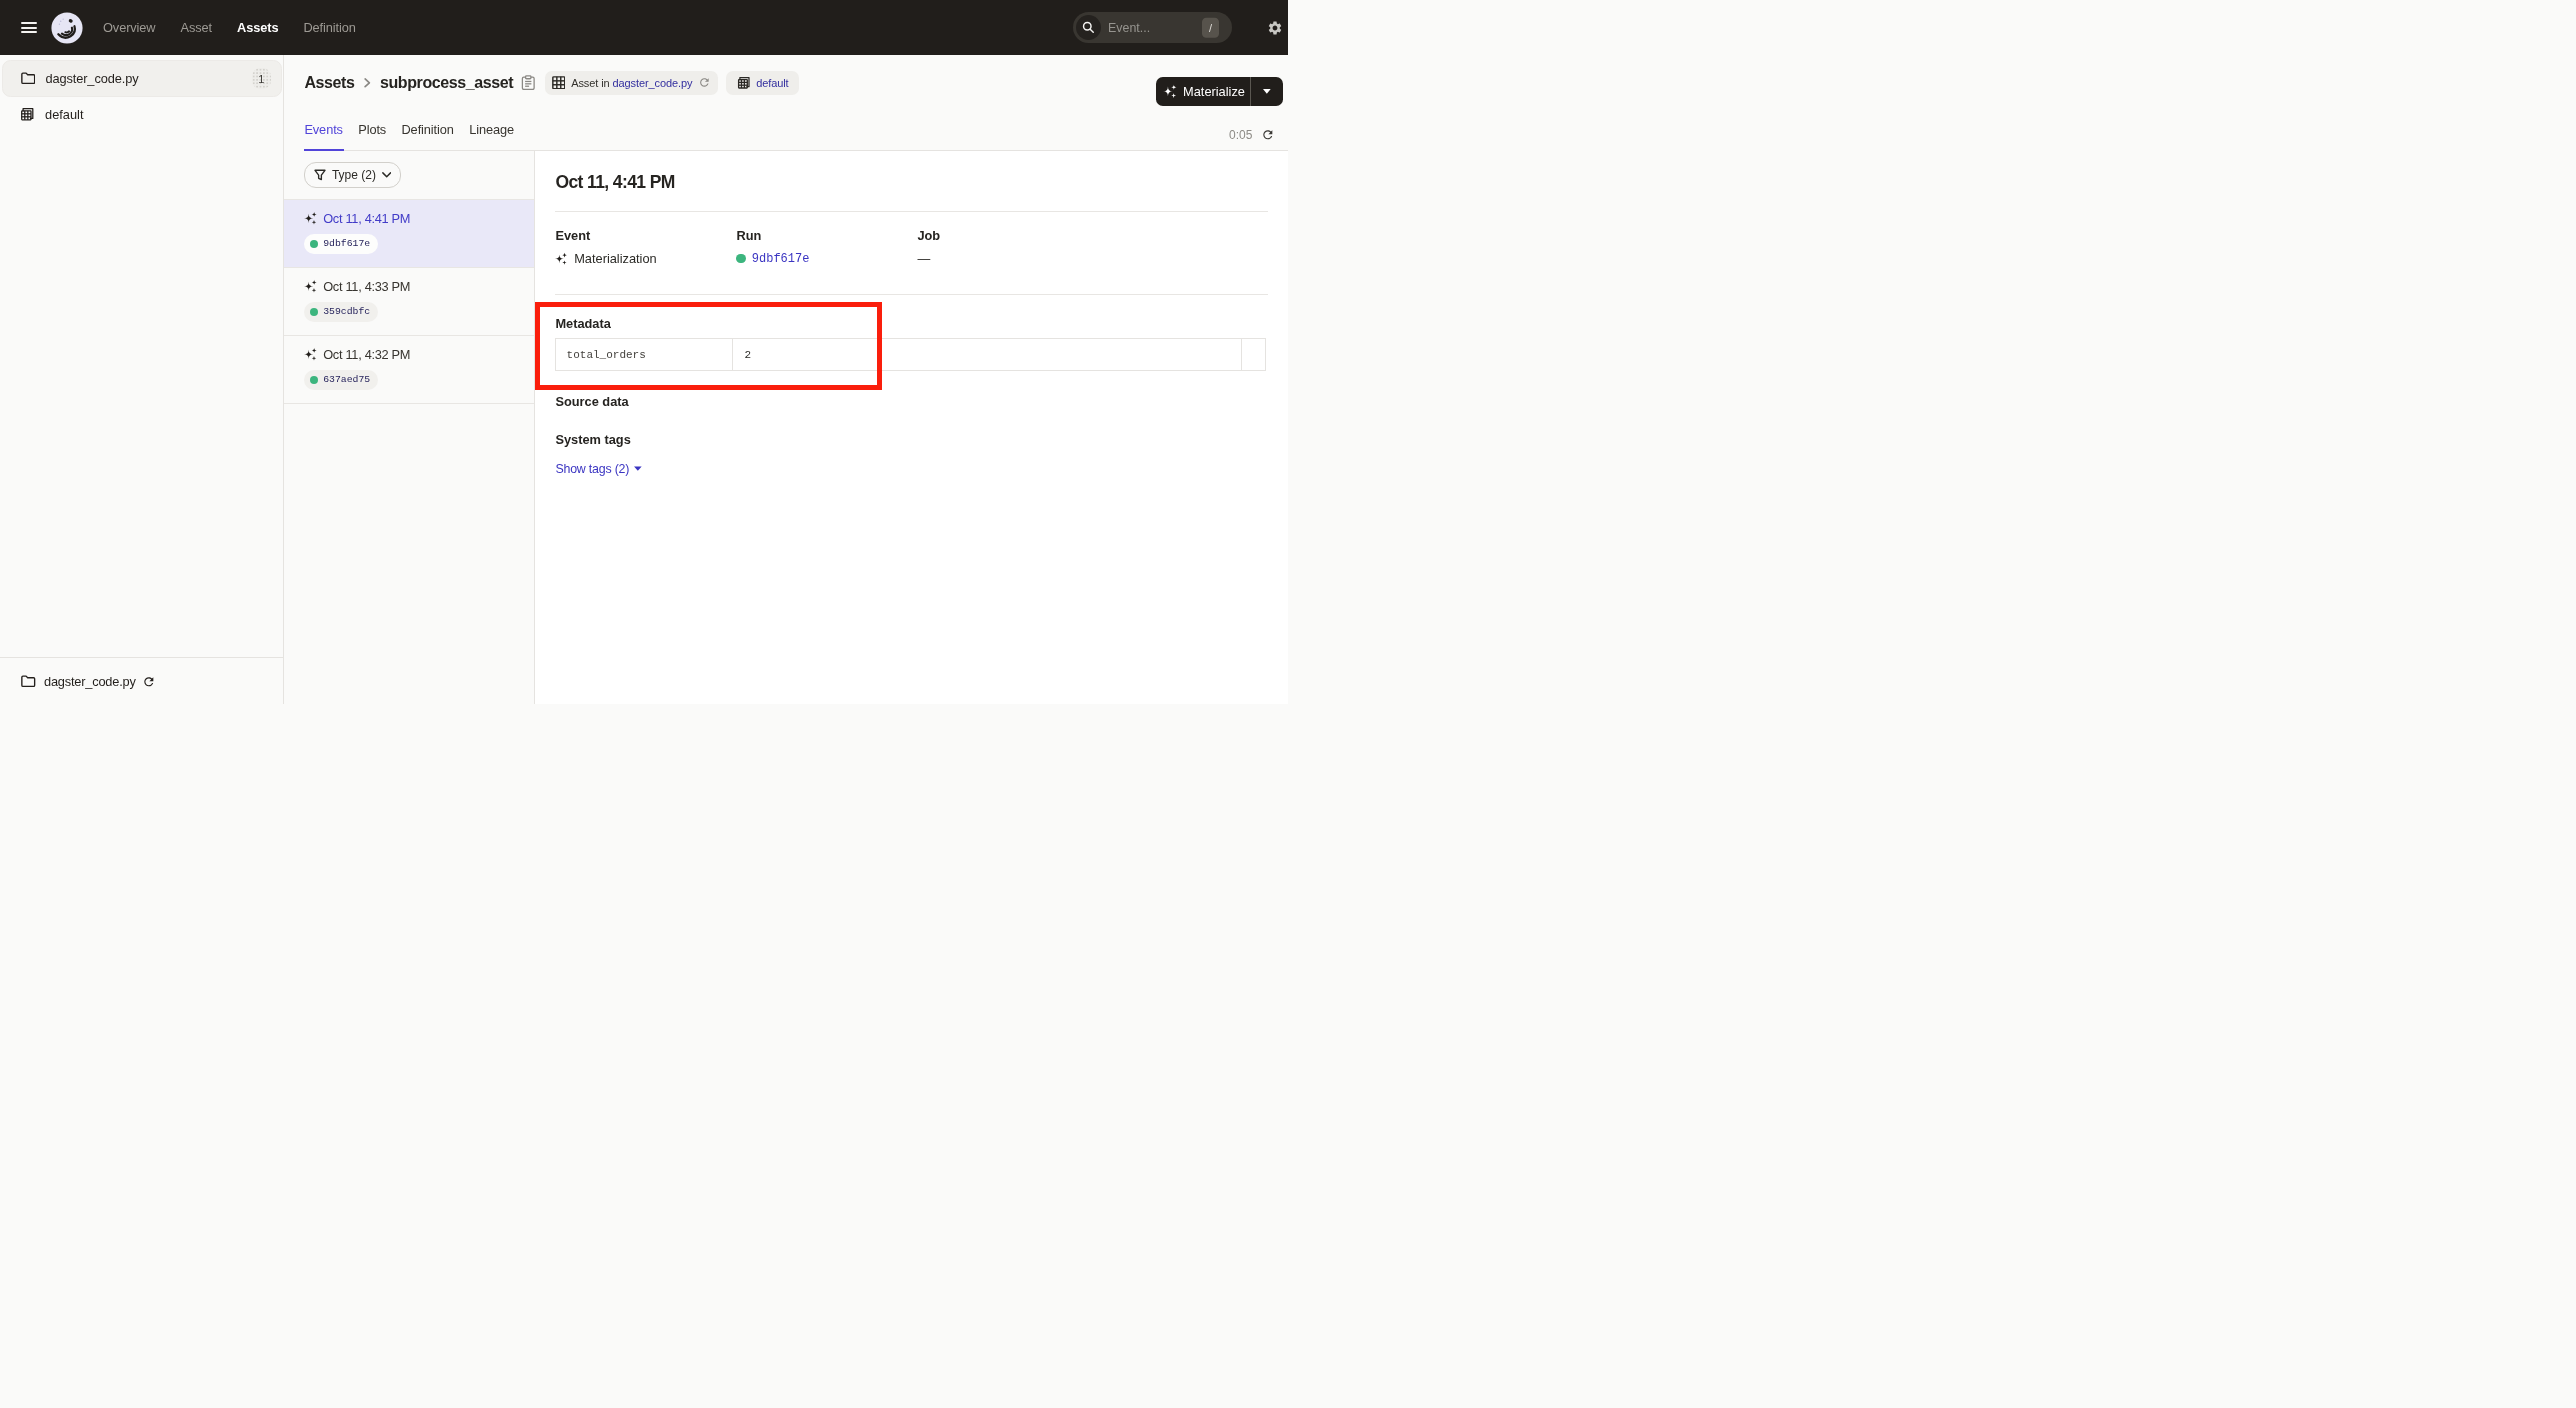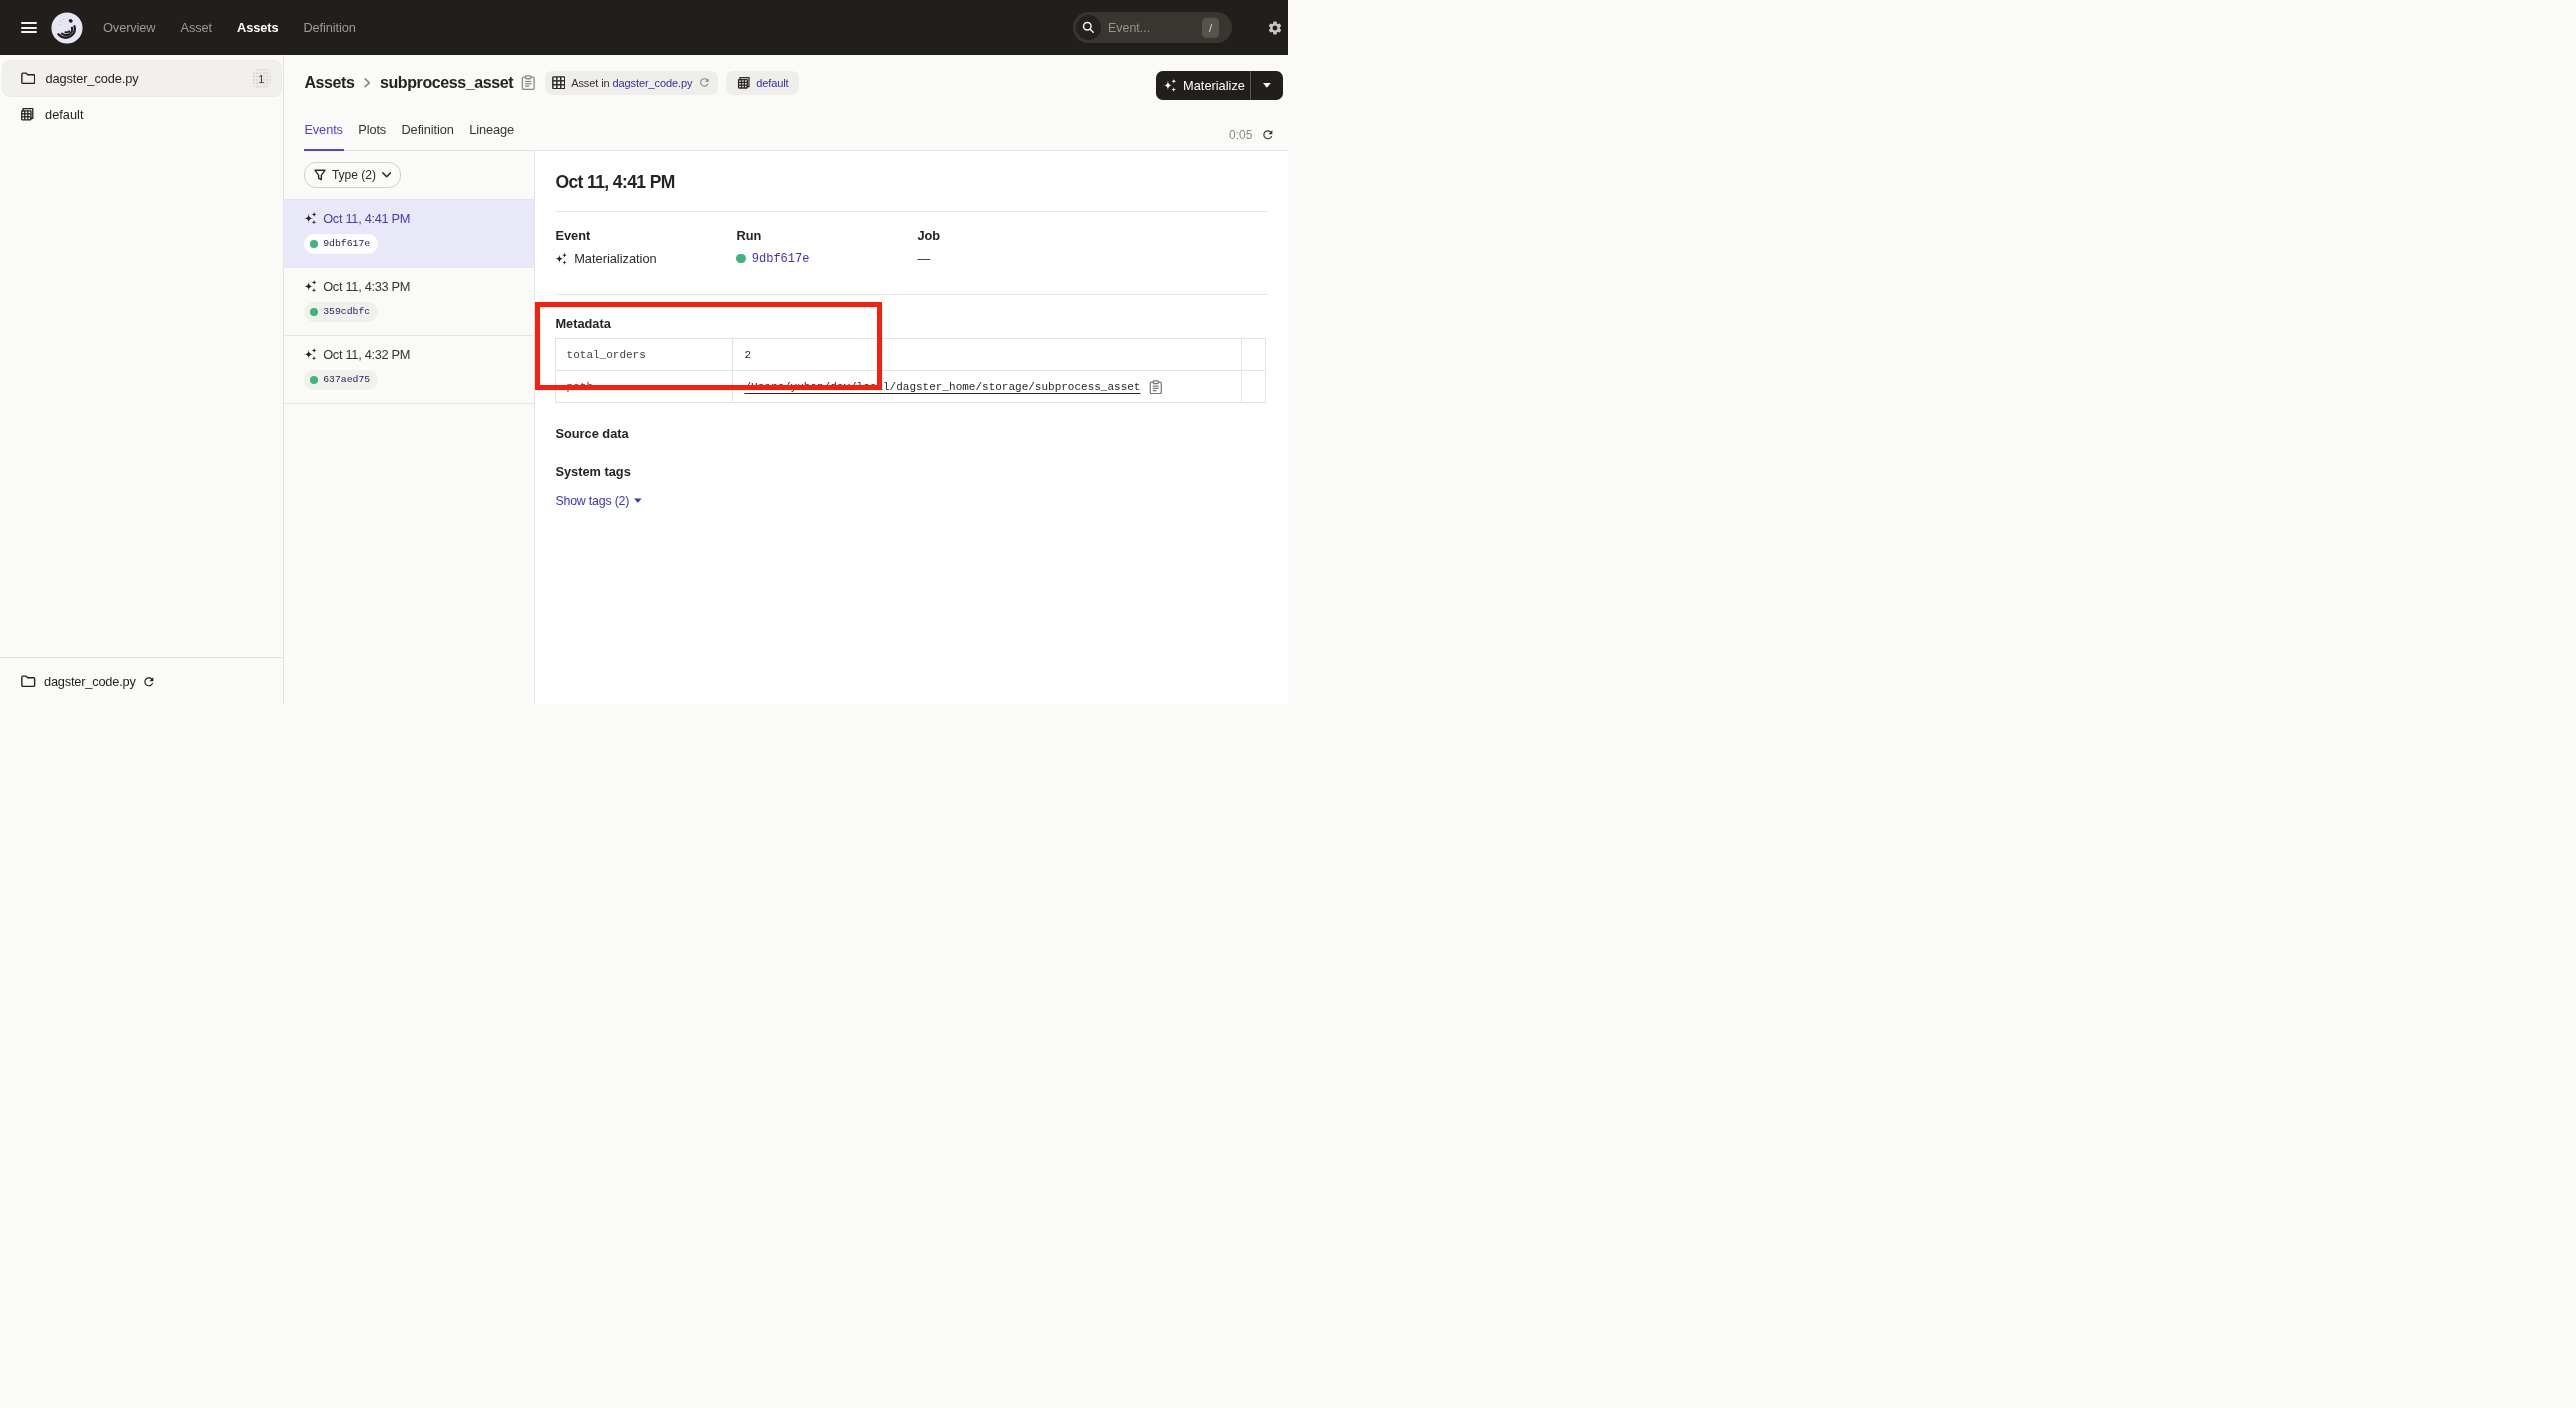--- a/index.html
+++ b/index.html
@@ -38,21 +38,21 @@
   .main { flex:1; display:flex; flex-direction:column; min-width:0; }
   .page-header { background:#fafaf9; padding:0 0 0 20.4px; }
   .crumb-row { height:55px; display:flex; align-items:center; position:relative; }
   .crumb { font-size:16px; font-weight:700; letter-spacing:-0.4px; color:#262421; text-decoration:none; }
   .crumb-sep { margin:0 8.5px; display:flex; }
   .copy-btn { margin-left:7.7px; display:flex; align-items:center; }
   .tagpill { height:24px; background:#efeeeb; border-radius:6.8px; display:flex; align-items:center; gap:6px; padding:0 6.8px; font-size:11px; letter-spacing:-0.1px; color:#33312c; }
   .tagpill .taglink { color:#332f9f; text-decoration:none; }
   .tagpill-1 { margin-left:9.4px; }
   .tagpill-2 { margin-left:8.5px; padding:0 10.2px; }
-  .materialize-wrap { position:absolute; right:5.1px; top:16px; }
+  .materialize-wrap { position:absolute; right:5.1px; top:22px; }
   .mat-btn { height:29px; background:#211e1b; border-radius:6.8px; display:flex; align-items:center; color:#fff; cursor:pointer; }
   .mat-main { display:flex; align-items:center; gap:5.1px; padding:0 5.1px 0 7.7px; }
   .mat-label { font-size:12.8px; font-weight:500; }
   .mat-divider { width:0.9px; align-self:stretch; background:#5a5751; }
   .mat-caret { width:32px; display:flex; align-items:center; justify-content:center; align-self:stretch; }
 
   .tabs-row { height:41px; display:flex; align-items:flex-end; position:relative; border-bottom:0.9px solid #e5e3e0; }
   .tabs { display:flex; gap:15.3px; }
   .tab { font-size:12.8px; font-weight:500; color:#37342f; text-decoration:none; padding-bottom:12.8px; position:relative; letter-spacing:-0.1px; }
   .tab.active { color:#5144d9; }
@@ -356,36 +356,20 @@
         <hr class="hr hr2">
 
         <h3 class="section-h md-h">Metadata</h3>
         <table class="md-table">
           <tbody>
               <tr>
             <td class="k mono">total_orders</td>
             <td class="v mono">2</td>
             <td class="a"></td>
           </tr>
-          <tr>
-            <td class="k mono">path</td>
-            <td class="v mono">
-                  <span class="v-flex">
-                    <a href="#" class="pathlink mono">/Users/yuhan/dev/local/dagster_home/storage/subprocess_asset</a>
-              <svg class="icon" width="13.6" height="14.5" viewBox="0 0 17 18" fill="none" stroke="#76746f" stroke-width="1.5">
-                      <rect x="1.6" y="2.6" width="13.8" height="14.4" rx="1.6"></rect>
-                      <rect x="5.4" y="1" width="6.2" height="3.4" rx="1" fill="#ffffff"></rect>
-                      <line x1="4.8" y1="7.6" x2="12.2" y2="7.6"></line>
-                      <line x1="4.8" y1="10.4" x2="12.2" y2="10.4"></line>
-                      <line x1="4.8" y1="13.2" x2="9.5" y2="13.2"></line>
-                    </svg>
-                  </span>
-            </td>
-            <td class="a"></td>
-          </tr>
         </tbody>
           </table>
 
         <h3 class="section-h sd-h">Source data</h3>
 
         <h3 class="section-h st-h">System tags</h3>
         <div class="showtags">
           <span class="lbl">Show tags (2)</span>
           <svg class="icon" width="7.7" height="5.1" viewBox="0 0 9 6">
               <path d="M0 0.5 L9 0.5 L4.5 5.5 Z" fill="#3b35c2"></path>

